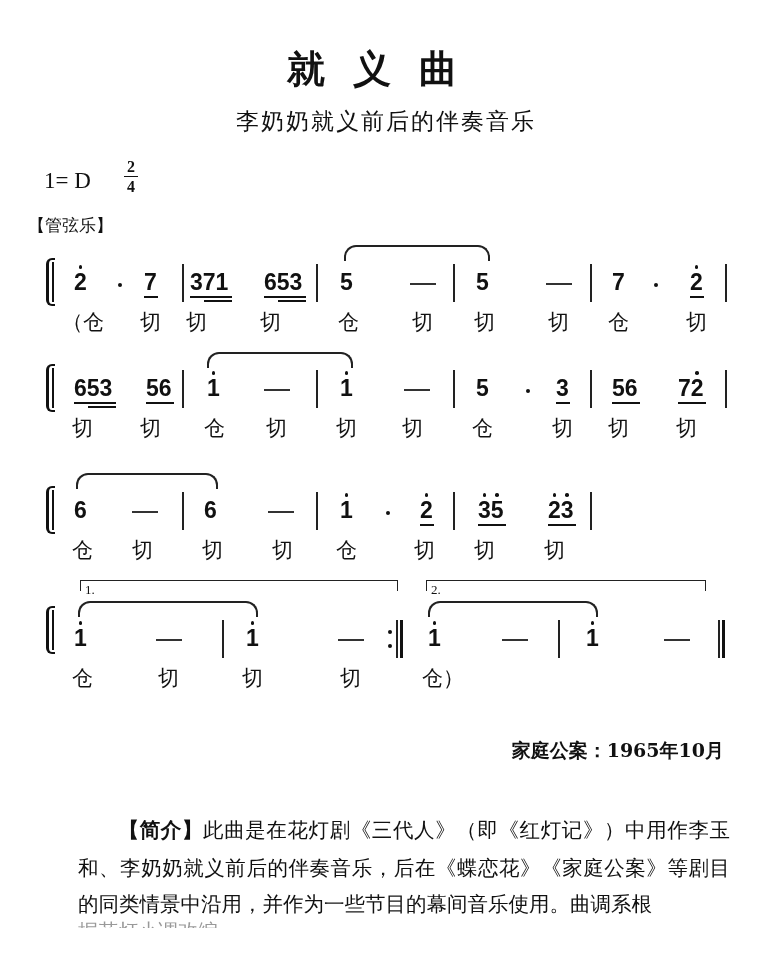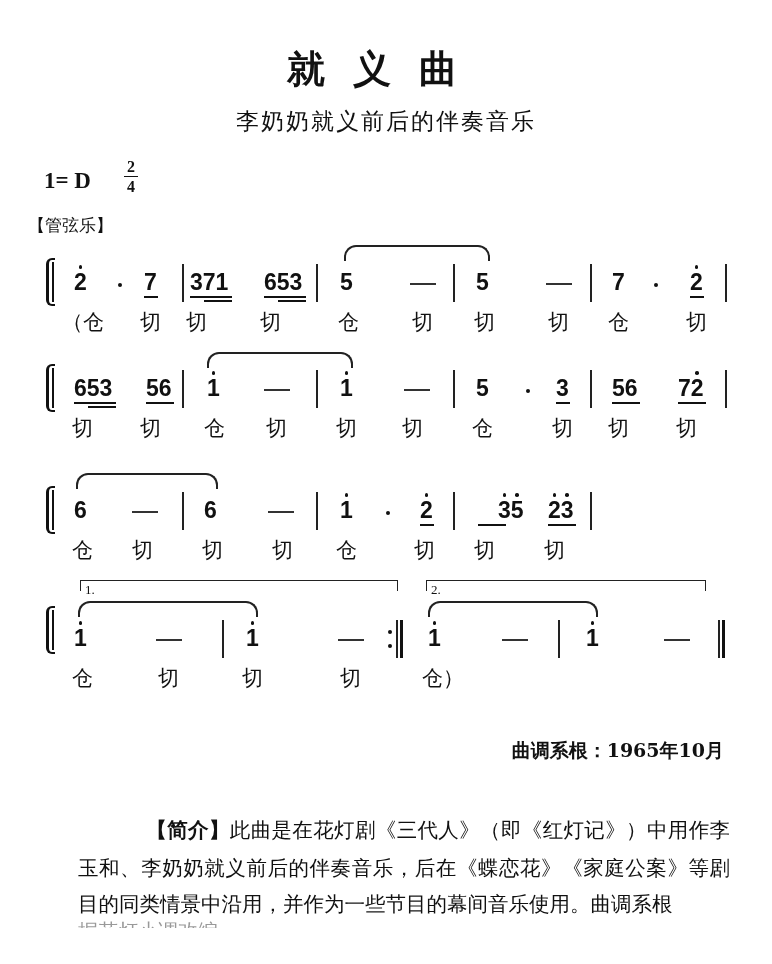--- a/index.html
+++ b/index.html
@@ -1,40 +1,40 @@
 <!DOCTYPE html>
 <html><head>
 <meta charset="utf-8">
 <style>
   html, body { margin:0; padding:0; background:#ffffff; }
   body { width:772px; height:964px; position:relative; overflow:hidden; color:#111; font-family:"DejaVu Serif", serif; }
   .abs { position:absolute; }
   .title { left:0; width:772px; top:44px; text-align:center; font-size:38px; font-weight:bold; letter-spacing:28px; font-family:"DejaVu Serif", serif; }
   .subtitle { left:0; width:772px; top:106px; text-align:center; font-size:23px; letter-spacing:2px; font-family:"DejaVu Serif", serif; }
-  .key { left:44px; top:168px; font-size:23px; font-weight:bold; font-family:"Liberation Serif", serif; }
+  .key { left:44px; top:168px; font-size:23px; font-weight:normal; font-family:"Liberation Serif", serif; }
   .ts { left:124px; top:158px; width:14px; text-align:center; font-family:"Liberation Serif", serif; font-weight:bold; font-size:16px; line-height:17px; }
   .ts .bar { border-top:1.5px solid #111; margin:1px 0; }
   .instr { left:28px; top:214px; font-size:17px; font-family:"DejaVu Sans", sans-serif; }
   .note { position:absolute; font-family:"Liberation Sans", sans-serif; font-weight:bold; font-size:23px; line-height:26px; }
   .note .d { position:relative; display:inline-block; }
   .hdot::before { content:""; position:absolute; left:50%; top:-4px; width:3.5px; height:3.5px; margin-left:-1.75px; background:#111; border-radius:50%; }
   .u1 { position:absolute; height:2px; background:#111; }
   .bar { position:absolute; width:2px; background:#222; }
   .dash { position:absolute; height:1.5px; width:26px; background:#333; }
   .dotp { position:absolute; width:4px; height:4px; background:#111; border-radius:50%; }
   .lyr { position:absolute; font-size:21px; font-family:"DejaVu Sans", sans-serif; }
   .brace { position:absolute; width:6px; border-left:3px solid #111; border-top:2px solid #111; border-bottom:2px solid #111; border-radius:6px 0 0 6px; }
   .brace::after { content:""; position:absolute; left:3px; top:2px; bottom:2px; width:1.5px; background:#111; }
   .slur { position:absolute; height:14px; border:2px solid #222; border-bottom:none; border-radius:12px 12px 0 0; }
   .volta { position:absolute; height:10px; border:1.5px solid #222; border-bottom:none; }
   .volta span { position:absolute; left:4px; top:1px; font-size:13px; font-family:"Liberation Serif", serif; }
   .date { right:48px; top:738px; font-size:19px; font-weight:bold; font-family:"DejaVu Serif", serif; }
   .intro { left:78px; width:652px; top:812px; font-size:20.5px; line-height:36px; font-family:"DejaVu Serif", serif; text-align:justify; }
   .intro .indent { display:inline-block; width:40px; }
-  .intro .lbl { font-weight:bold; font-family:Liberation Mono, monospace;margin-left:28px; }
+  .intro .lbl { font-weight:bold; font-family:Liberation Mono, monospace; }
   .fade { left:78px; top:918px; width:200px; height:10px; overflow:hidden; color:#999; font-size:20px; font-family:"DejaVu Serif", serif; }
 </style>
 </head>
 <body>
 
 <div class="abs title">就义曲</div>
 <div class="abs subtitle">李奶奶就义前后的伴奏音乐</div>
 <div class="abs key">1= D</div>
 <div class="abs ts">
   <div>2</div>
@@ -141,21 +141,21 @@
   <div class="note" style="left:204px;top:497px;">6</div>
   <div class="dash" style="left:268px;top:511px;"></div>
   <div class="bar" style="left:316px;top:492px;height:38px;"></div>
 
   <div class="note" style="left:340px;top:497px;"><span class="d hdot">1</span></div>
   <div class="dotp" style="left:386px;top:511px;"></div>
   <div class="note" style="left:420px;top:497px;"><span class="d hdot">2</span></div>
   <div class="u1" style="left:420px;top:524px;width:14px;"></div>
   <div class="bar" style="left:453px;top:492px;height:38px;"></div>
 
-  <div class="note" style="left:478px;top:497px;margin-left:20px;"><span class="d hdot">3</span><span class="d hdot">5</span></div>
+  <div class="note" style="left:478px;top:497px;"><span class="d hdot">3</span><span class="d hdot">5</span></div>
   <div class="u1" style="left:478px;top:524px;width:28px;"></div>
   <div class="note" style="left:548px;top:497px;"><span class="d hdot">2</span><span class="d hdot">3</span></div>
   <div class="u1" style="left:548px;top:524px;width:28px;"></div>
   <div class="bar" style="left:590px;top:492px;height:38px;"></div>
 
   <div class="lyr" style="left:72px;top:536px;">仓</div>
   <div class="lyr" style="left:132px;top:536px;">切</div>
   <div class="lyr" style="left:202px;top:536px;">切</div>
   <div class="lyr" style="left:272px;top:536px;">切</div>
   <div class="lyr" style="left:336px;top:536px;">仓</div>
@@ -195,18 +195,18 @@
   <div class="bar" style="left:718px;top:620px;height:38px;"></div>
   <div class="bar" style="left:722px;top:620px;height:38px;width:3px;background:#111;"></div>
 
   <div class="lyr" style="left:72px;top:664px;">仓</div>
   <div class="lyr" style="left:158px;top:664px;">切</div>
   <div class="lyr" style="left:242px;top:664px;">切</div>
   <div class="lyr" style="left:340px;top:664px;">切</div>
   <div class="lyr" style="left:422px;top:664px;">仓）</div>
 </div>
 
-<div class="abs date">曲调系根：1965年10月</div>
+<div class="abs date">家庭公案：1965年10月</div>
 
 <div class="abs intro">
   <span class="indent"></span><span class="lbl">【简介】</span><span>此曲是在花灯剧《三代人》（即《红灯记》）中用作李玉和、李奶奶就义前后的伴奏音乐，后在《蝶恋花》《家庭公案》等剧目的同类情景中沿用，并作为一些节目的幕间音乐使用。曲调系根</span>
 </div>
 <div class="abs fade">据花灯小调改编</div>
 
 </body></html>

